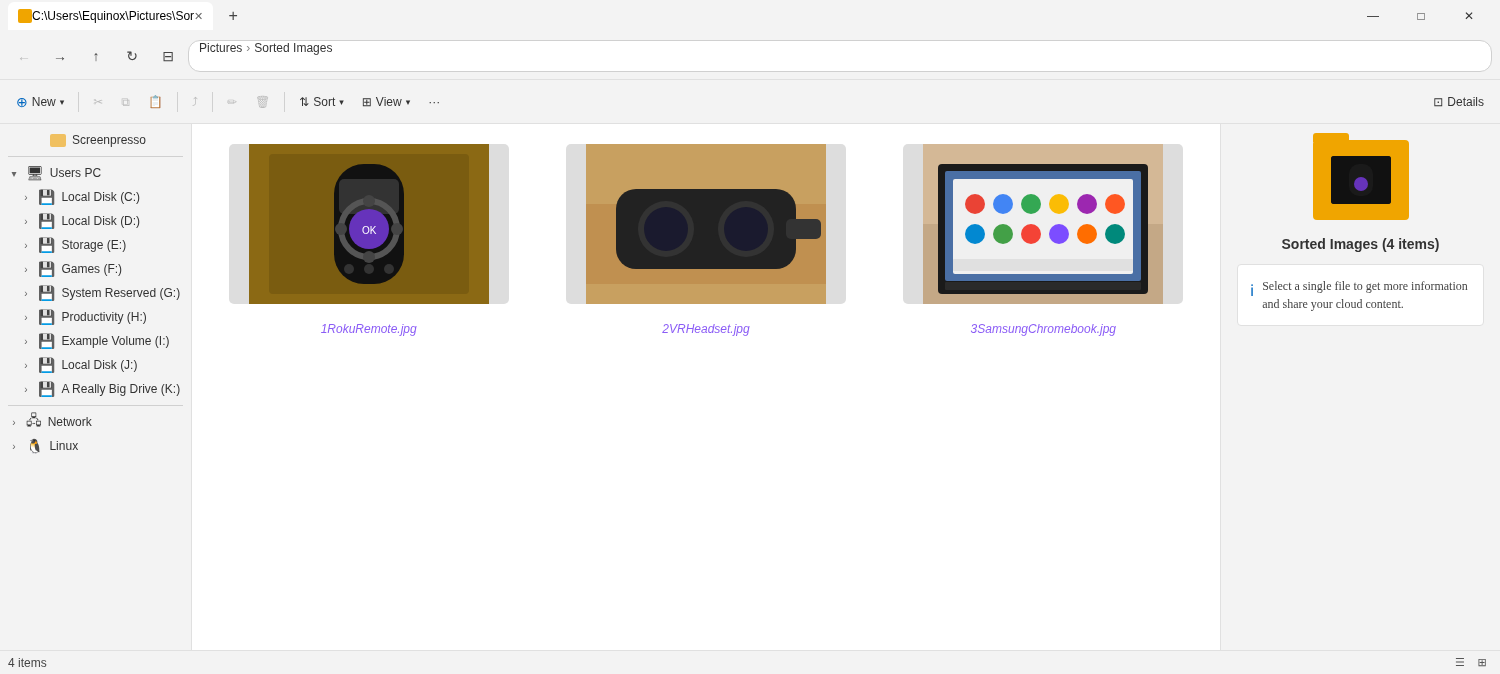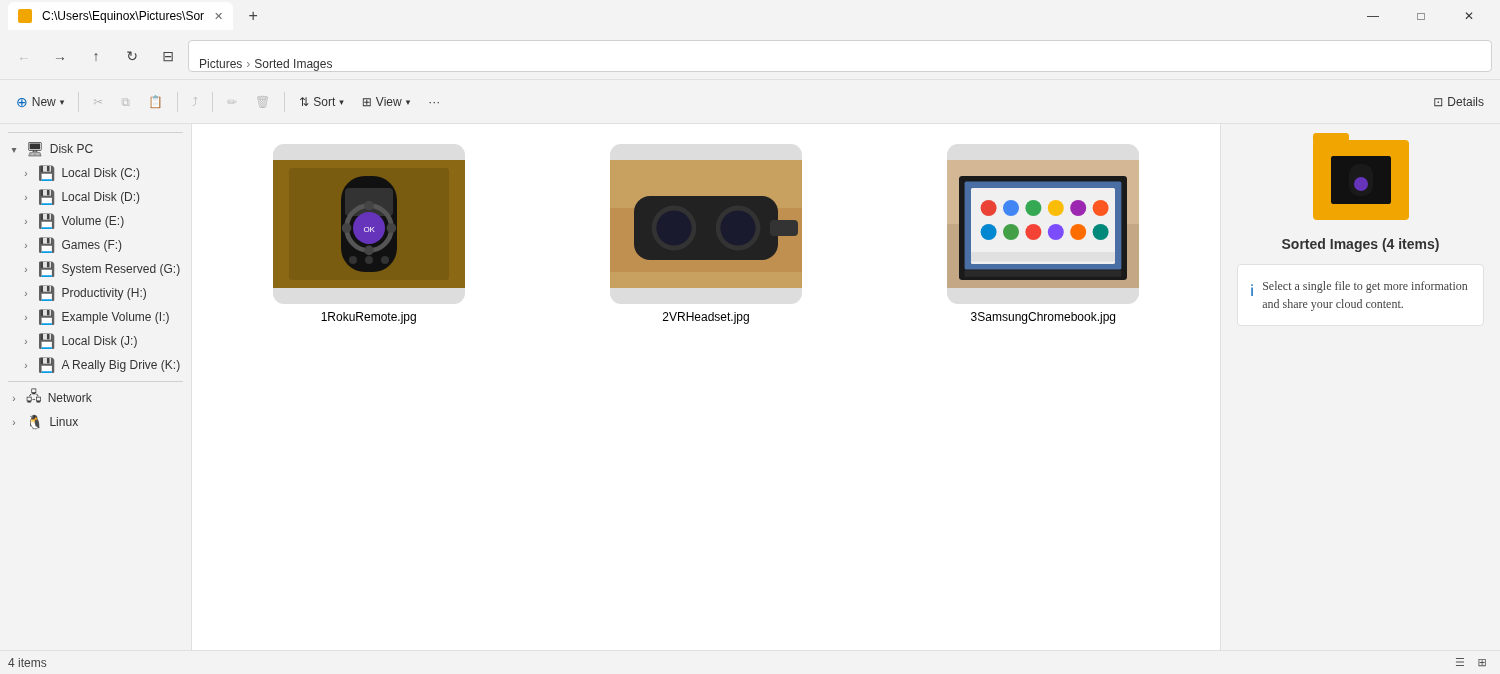--- a/index.html
+++ b/index.html
@@ -18,21 +18,21 @@
       display: flex;
       align-items: center;
       gap: 8px;
     }
     .tab {
       display: flex;
       align-items: center;
       background: #ffffff;
       border-radius: 6px 6px 0 0;
       padding: 4px 10px;
-      gap: 10px;
+      gap: 0;
       height: 28px;
       font-size: 12px;
     }
     .tab-icon { width: 14px; height: 14px; background: #f0a500; border-radius: 2px; display: inline-block; }
     .tab-close { color: #666; font-size: 11px; cursor: pointer; }
     .new-tab-btn { width: 24px; height: 24px; display: flex; align-items: center; justify-content: center; border-radius: 4px; cursor: pointer; font-size: 16px; color: #444; }
     .title-bar-right {
       display: flex;
       align-items: center;
       gap: 2px;
@@ -60,24 +60,24 @@
     }
     .nav-btn {
       width: 32px; height: 32px;
       display: flex; align-items: center; justify-content: center;
       border-radius: 4px; cursor: pointer; color: #444; font-size: 14px;
     }
     .nav-btn.disabled { color: #bbb; cursor: default; }
     .breadcrumb {
       flex: 1;
       display: flex;
-      align-items: flex-end;
+      align-items: flex-start;
       background: white;
       border: 1px solid #d0d0d0;
-      border-radius: 4px;
+      border-radius: 12px;
       padding: 0 10px;
       height: 32px;
       gap: 4px;
       font-size: 12px;
       color: #333;
     }
     .breadcrumb-sep { color: #888; }
     .breadcrumb-item { cursor: pointer; }
     .search-box {
       display: flex;
@@ -152,28 +152,28 @@
       display: grid;
       grid-template-columns: repeat(auto-fill, minmax(240px, 1fr));
       gap: 16px;
       align-content: start;
     }
     .file-item {
       display: flex; flex-direction: column; align-items: center;
       cursor: pointer; border-radius: 4px; padding: 4px;
     }
     .file-thumb {
-      width: 192px; height: 160px;
+      width: 280px; height: 160px;
       background: #ddd;
-      border-radius: 11px;
+      border-radius: 5px;
       overflow: hidden;
       display: flex; align-items: center; justify-content: center;
     }
     .file-thumb svg, .file-thumb canvas { width: 100%; height: 100%; }
-    .file-name { margin-top: 6px; font-size: 12px; color: #000000; text-align: center; }
+    .file-name { margin-top: 18px; font-size: 12px; color: #8b5cf6; text-align: center; font-style: italic; }
 
     
     .details-panel {
       width: 280px;
       background: #f3f3f3;
       border-left: 1px solid #e0e0e0;
       padding: 16px;
       display: flex;
       flex-direction: column;
       align-items: center;
@@ -288,42 +288,47 @@
     <span>⊡</span>
     <span>Details</span>
   </div>
 </div>
 
 <div class="main">
 
   <div class="sidebar scrollbar-thin">
 
 
+    <div class="sidebar-item sidebar-indent-3">
+      <span class="expand-icon"></span>
+      <span class="folder-icon folder-yellow"></span>
+      <span>Screenpresso</span>
+    </div>
     <div class="sidebar-sep"></div>
 
     <div class="sidebar-item sidebar-indent-1">
       <span class="expand-icon" style="font-size:10px;">▾</span>
       <span style="font-size:14px;">🖥</span>
-      <span>Disk PC</span>
+      <span>Users PC</span>
     </div>
 
     <div class="sidebar-item sidebar-indent-2">
       <span class="expand-icon" style="font-size:10px;">›</span>
       <span style="font-size:14px;">💾</span>
       <span>Local Disk (C:)</span>
     </div>
     <div class="sidebar-item sidebar-indent-2">
       <span class="expand-icon" style="font-size:10px;">›</span>
       <span style="font-size:14px;">💾</span>
       <span>Local Disk (D:)</span>
     </div>
     <div class="sidebar-item sidebar-indent-2">
       <span class="expand-icon" style="font-size:10px;">›</span>
       <span style="font-size:14px;">💾</span>
-      <span>Volume (E:)</span>
+      <span>Storage (E:)</span>
     </div>
     <div class="sidebar-item sidebar-indent-2">
       <span class="expand-icon" style="font-size:10px;">›</span>
       <span style="font-size:14px;">💾</span>
       <span>Games (F:)</span>
     </div>
     <div class="sidebar-item sidebar-indent-2">
       <span class="expand-icon" style="font-size:10px;">›</span>
       <span style="font-size:14px;">💾</span>
       <span>System Reserved (G:)</span>

